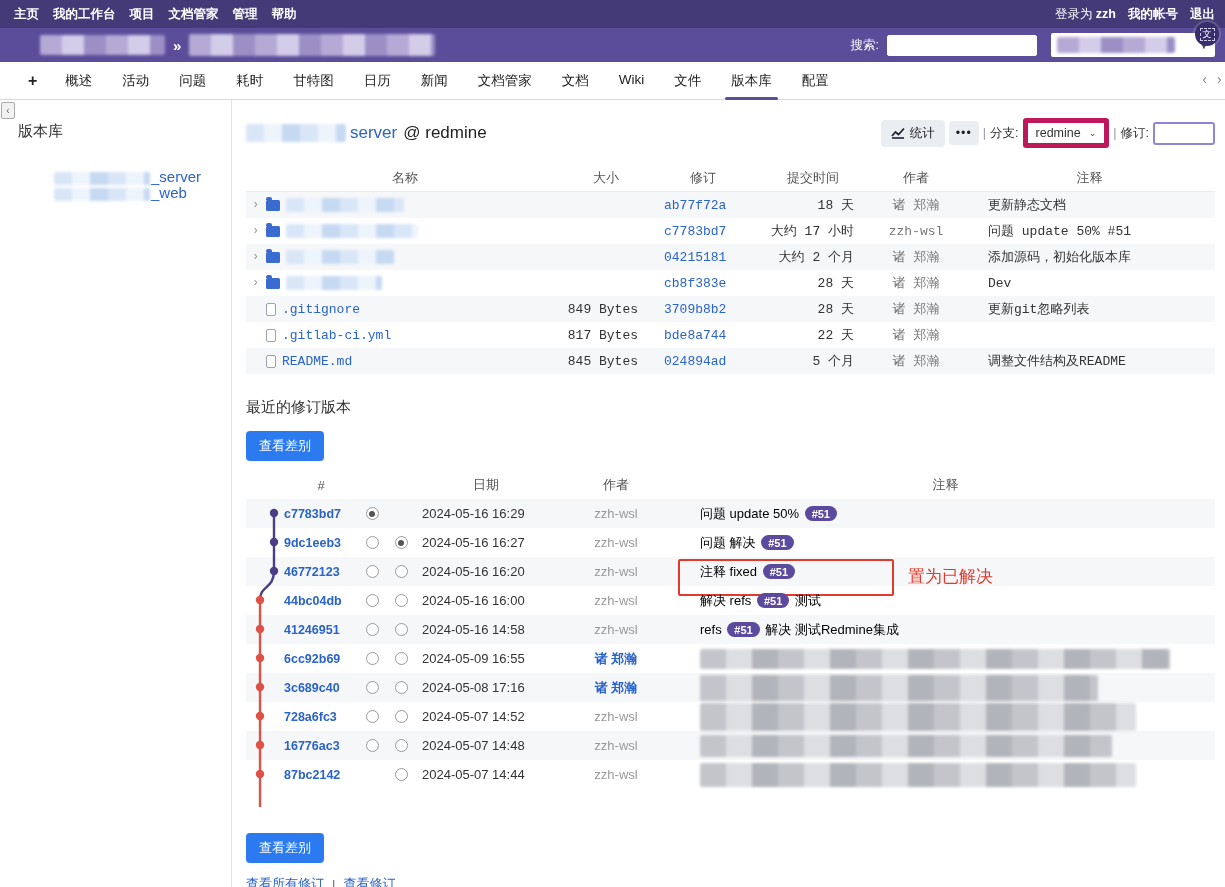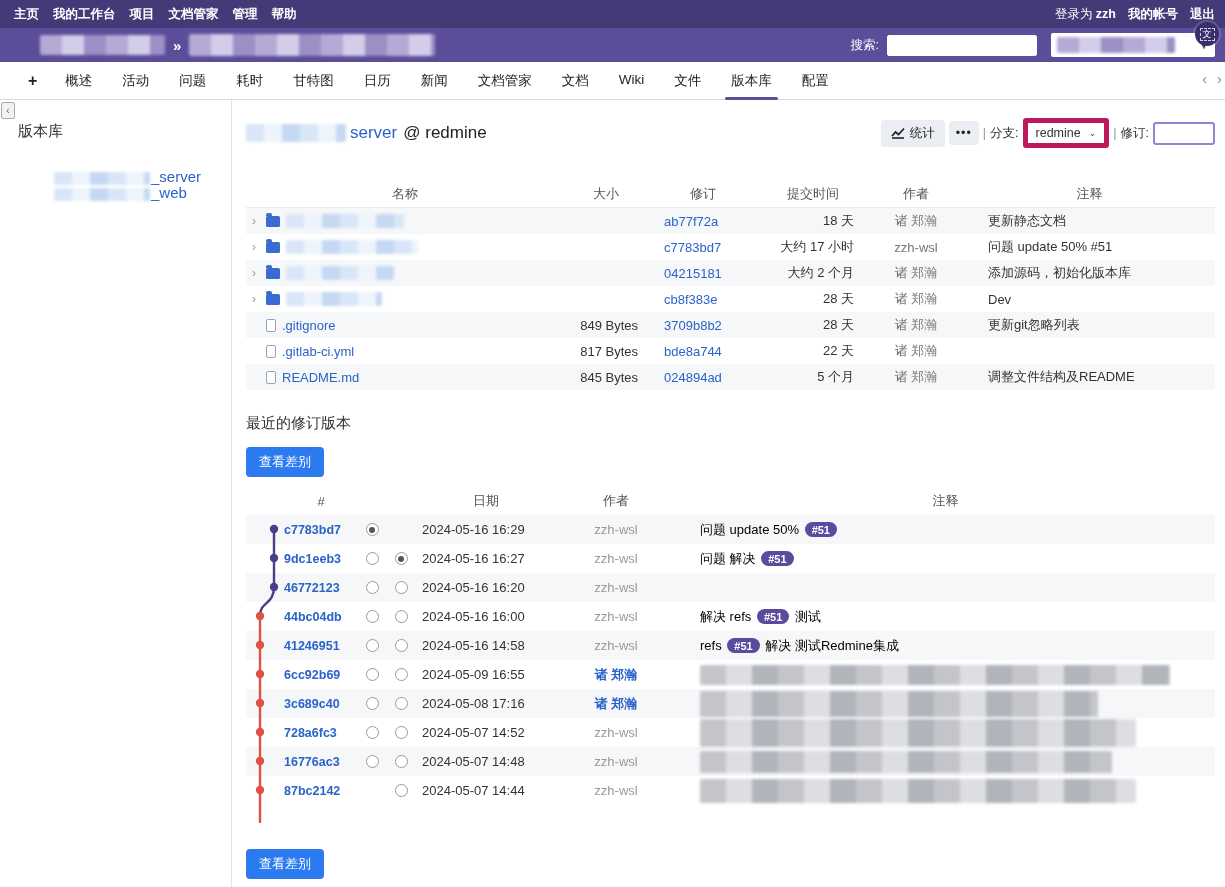--- a/index.html
+++ b/index.html
@@ -55,21 +55,21 @@
   .repo-title { font-size:17px; color:#222; display:flex; align-items:center; gap:2px; }
   .hdr-controls { margin-left:auto; display:flex; align-items:center; gap:4px; font-size:12.5px; color:#333; }
   .btn-gray { background:#eaedf1; border:none; border-radius:4px; padding:5px 10px; font-size:12.5px; color:#222;
     display:flex; align-items:center; gap:5px; cursor:pointer; }
   .sep { color:#999; }
   .select-box { border:5px solid #be185d; border-radius:3px; background:#fff; padding:3px 8px; font-size:12.5px;
     display:flex; gap:8px; align-items:center; cursor:pointer; }
   .select-box .caret { font-size:9px; color:#444; }
   input.rev-input { width:62px; height:23px; border:2px solid #8f85d6; border-radius:3px; outline:none; padding:0 4px; }
   
-  .ftable { margin-top:32px; font-size:13px; }
+  .ftable { margin-top:16px; font-size:13px;font-family:Liberation Mono, monospace; }
   .fhead, .frow { display:grid; grid-template-columns:318px 84px 110px 110px 96px 1fr; align-items:center; }
   .fhead { height:28px; color:#555; border-bottom:1px solid #ececec; }
   .fhead div { text-align:center; }
   .frow { height:26px; color:#333; }
   .frow:nth-child(odd) { background:#f6f7f9; }
   .c-name { display:flex; align-items:center; gap:6px; padding-left:6px; }
   .c-size { text-align:right; padding-right:10px; color:#333; }
   .c-rev  { padding-left:16px; }
   .c-time { text-align:right; padding-right:14px; }
   .c-author { text-align:center; color:#777; }
@@ -363,20 +363,21 @@
             <div></div>
             <div class="r-id"><a class="lnk">46772123</a></div>
             <div class="r-radio">
               <span class="radio"></span>
             </div>
             <div class="r-radio">
               <span class="radio"></span>
             </div>
             <div class="r-date">2024-05-16 16:20</div>
             <div class="r-author">zzh-wsl</div>
+            <div class="r-comment"><span>注释 fixed </span><span class="badge">#51</span><span class="hlbox"></span><span class="annotation">置为已解决</span></div>
           </div>
           <div class="rrow">
             <div></div>
             <div class="r-id"><a class="lnk">44bc04db</a></div>
             <div class="r-radio">
               <span class="radio"></span>
             </div>
             <div class="r-radio">
               <span class="radio"></span>
             </div>

